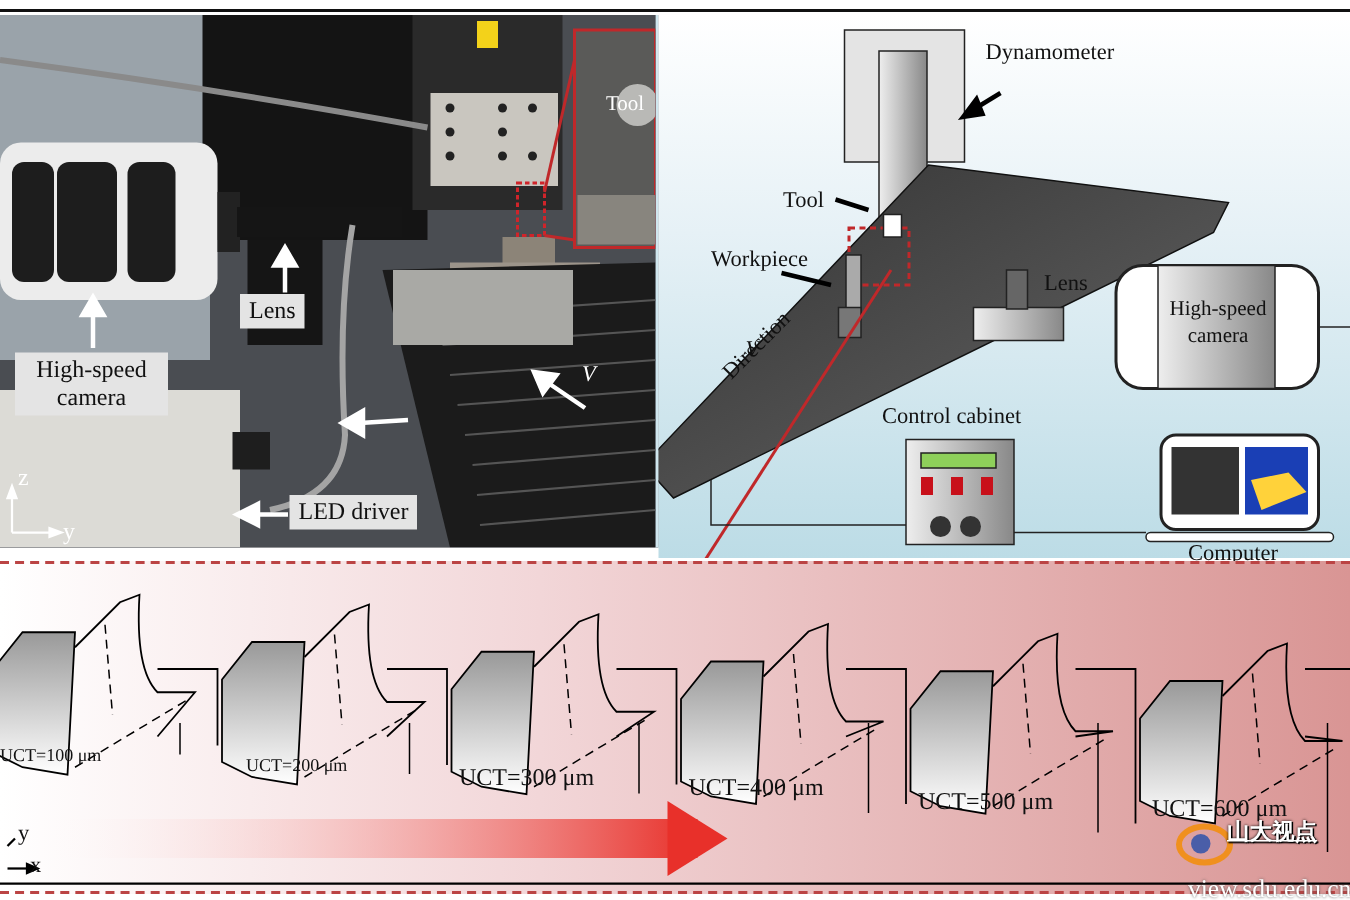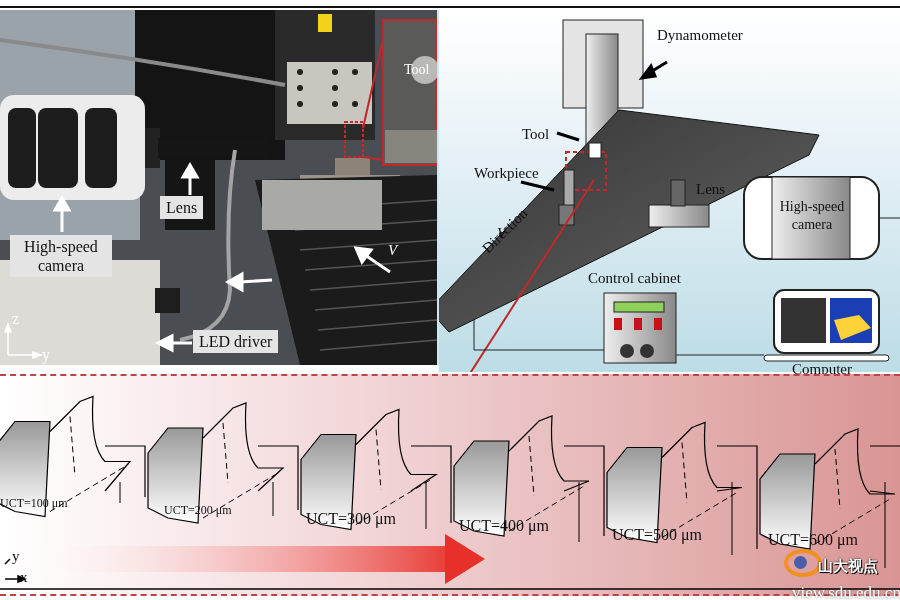--- a/index.html
+++ b/index.html
@@ -233,15 +233,15 @@
       <div class="lbl" style="left: 306px; top: 134px; font-size: 16px;">UCT=300 μm</div>
       <div class="lbl" style="left: 459px; top: 141px; font-size: 16px;">UCT=400 μm</div>
       <div class="lbl" style="left: 612px; top: 150px; font-size: 16px;">UCT=500 μm</div>
       <div class="lbl" style="left: 740px; top: 155px; font-size: 16px; margin-left: 28px;">UCT=600 μm</div>
     </div>
 </div>
 
 <div style="position:absolute;left:782px;top:545px;width:118px;height:55px;">
   <div style="position:absolute;left:2px;top:4px;width:30px;height:20px;border:4px solid #f0901e;border-radius:50%;"></div>
   <div style="position:absolute;left:12px;top:11px;width:13px;height:13px;border-radius:50%;background:#4a5ea8;"></div>
-  <div style="position:absolute;left:36px;top:12px;font-family:'DejaVu Sans',sans-serif;font-weight:bold;font-size:15px;color:#fff;text-shadow:0 0 2px #000,1px 1px 0 #000;">山大视点</div>
+  <div style="position:absolute;left:36px;top:0;font-family:'DejaVu Sans',sans-serif;font-weight:bold;font-size:15px;color:#fff;text-shadow:0 0 2px #000,1px 1px 0 #000;text-decoration:underline;">山大视点</div>
   <div style="position:absolute;left:10px;top:38px;font-family:Liberation Serif, serif;font-size:17px;color:#fff;text-shadow:0 0 2px #555;">view.sdu.edu.cn</div>
 </div>
 
 </body></html>

